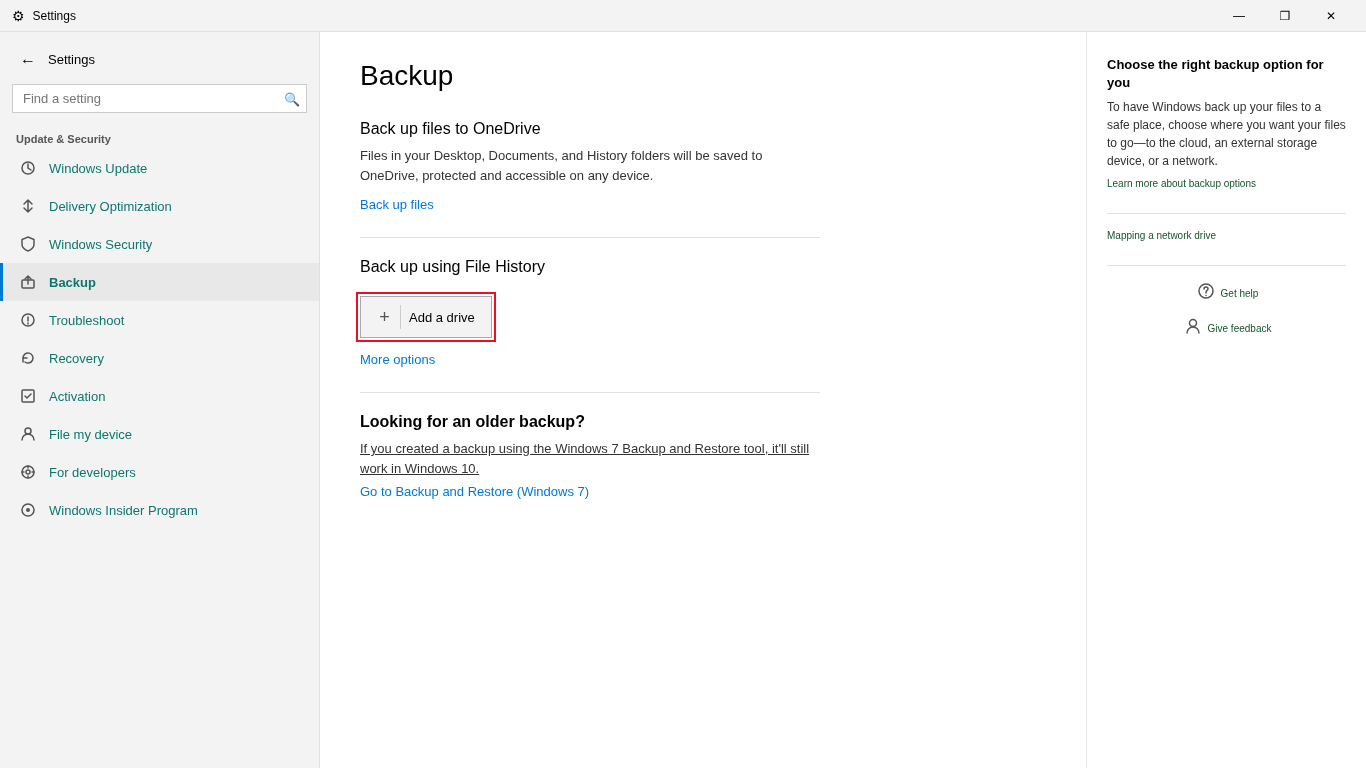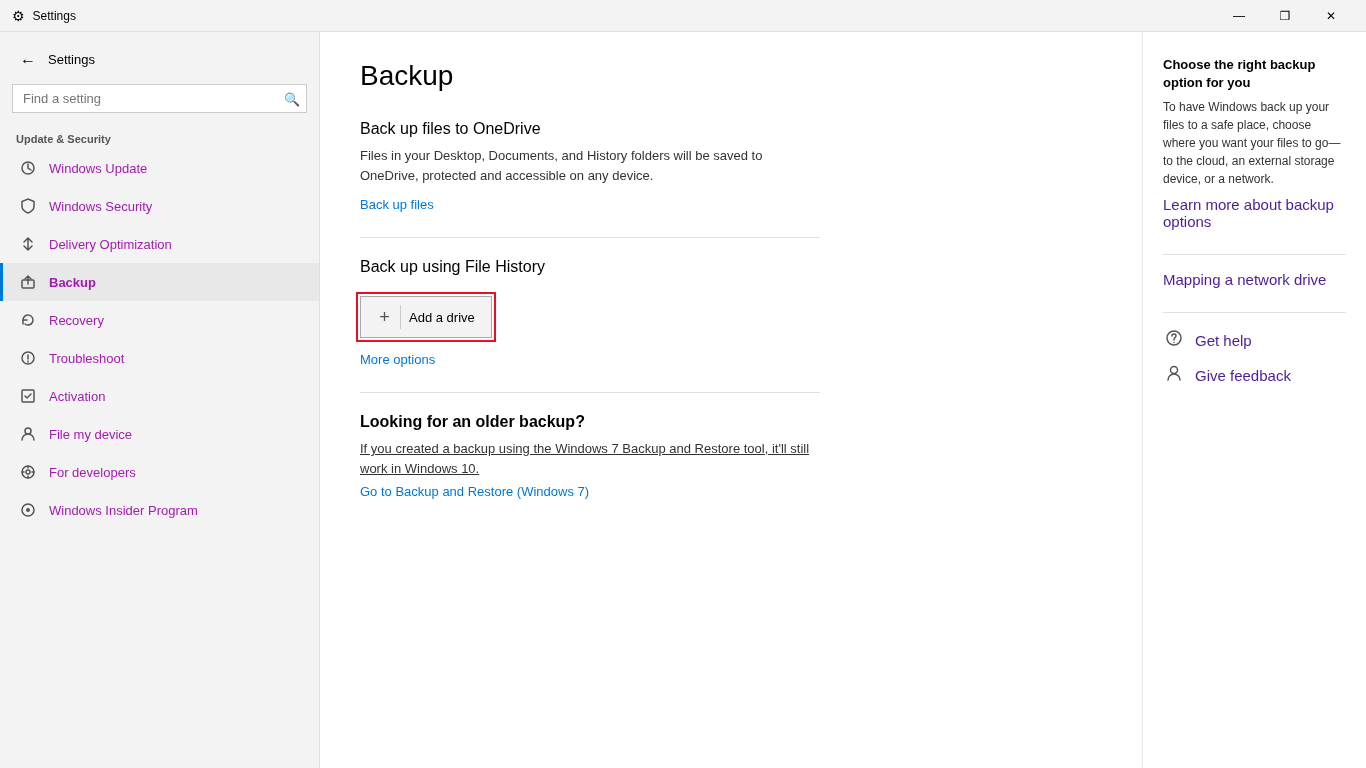--- a/index.html
+++ b/index.html
@@ -112,21 +112,21 @@
       color: #555;
       text-transform: none;
     }
     .nav-item {
       display: flex;
       align-items: center;
       gap: 12px;
       padding: 10px 16px;
       cursor: pointer;
       font-size: 13px;
-      color: #a21caf;
+      color: #0f766e;
       border-left: 3px solid transparent;
     }
     .nav-item.active {
       background: #e8e8e8;
       border-left: 3px solid #0078d4;
       font-weight: 600;
     }
     .nav-icon {
       width: 18px;
       height: 18px;
@@ -205,21 +205,21 @@
       margin-bottom: 8px;
     }
     .older-backup-desc {
       font-size: 13px;
       color: #333;
       line-height: 1.5;
       max-width: 460px;
       text-decoration: underline;
     }
     .right-panel {
-      width: 224px;
+      width: 280px;
       padding: 24px 20px;
       background: #fff;
       border-left: 1px solid #e8e8e8;
       flex-shrink: 0;
       overflow-y: auto;
     }
     .right-panel-section {
       margin-bottom: 24px;
     }
     .right-panel-heading {
@@ -229,37 +229,38 @@
       margin-bottom: 6px;
       line-height: 1.4;
     }
     .right-panel-text {
       font-size: 12px;
       color: #333;
       line-height: 1.5;
       margin-bottom: 8px;
     }
     .right-panel-link {
-      color: #4c1d95;
-      font-size: 15px;
+      color: #14532d;
+      font-size: 10px;
       cursor: pointer;
       text-decoration: none;
       display: block;
       margin-bottom: 4px;
     }
     .right-panel-divider {
       border: none;
       border-top: 1px solid #e0e0e0;
       margin: 16px 0;
     }
     .help-item {
       display: flex;
       align-items: center;
-      gap: 10px;
+      gap: 4px;
       margin-bottom: 12px;
+      justify-content: center;
     }
     .help-icon {
       font-size: 18px;
       color: #555;
       width: 22px;
       text-align: center;
     }
     .section-gap {
       margin-bottom: 24px;
     }
@@ -300,59 +301,59 @@
             <svg width="16" height="16" viewBox="0 0 16 16" fill="none" xmlns="http://www.w3.org/2000/svg">
               <circle cx="8" cy="8" r="6" stroke="#555" stroke-width="1.5" fill="none"></circle>
               <path d="M8 4v4l3 2" stroke="#555" stroke-width="1.5" stroke-linecap="round"></path>
             </svg>
           </span>
           <span>Windows Update</span>
         </div>
         <div class="nav-item">
           <span class="nav-icon">
             <svg width="16" height="16" viewBox="0 0 16 16" fill="none">
+              <path d="M8 2v12M4 6l4-4 4 4M4 10l4 4 4-4" stroke="#555" stroke-width="1.5" stroke-linecap="round" stroke-linejoin="round"></path>
+            </svg>
+          </span>
+          <span>Delivery Optimization</span>
+        </div>
+        <div class="nav-item">
+          <span class="nav-icon">
+            <svg width="16" height="16" viewBox="0 0 16 16" fill="none">
               <path d="M8 1l6 2.5v5C14 11 11.5 14 8 15c-3.5-1-6-4-6-6.5v-5L8 1z" stroke="#555" stroke-width="1.5" fill="none"></path>
             </svg>
           </span>
           <span>Windows Security</span>
-        </div>
-        <div class="nav-item">
-          <span class="nav-icon">
-            <svg width="16" height="16" viewBox="0 0 16 16" fill="none">
-              <path d="M8 2v12M4 6l4-4 4 4M4 10l4 4 4-4" stroke="#555" stroke-width="1.5" stroke-linecap="round" stroke-linejoin="round"></path>
-            </svg>
-          </span>
-          <span>Delivery Optimization</span>
         </div>
         <div class="nav-item active">
           <span class="nav-icon">
             <svg width="16" height="16" viewBox="0 0 16 16" fill="none">
               <rect x="2" y="6" width="12" height="8" rx="1" stroke="#555" stroke-width="1.5" fill="none"></rect>
               <path d="M8 2v8M5 5l3-3 3 3" stroke="#555" stroke-width="1.5" stroke-linecap="round" stroke-linejoin="round"></path>
             </svg>
           </span>
           <span>Backup</span>
         </div>
         <div class="nav-item">
           <span class="nav-icon">
             <svg width="16" height="16" viewBox="0 0 16 16" fill="none">
+              <circle cx="8" cy="8" r="6" stroke="#555" stroke-width="1.5" fill="none"></circle>
+              <path d="M8 5v4M8 11v1" stroke="#555" stroke-width="1.5" stroke-linecap="round"></path>
+            </svg>
+          </span>
+          <span>Troubleshoot</span>
+        </div>
+        <div class="nav-item">
+          <span class="nav-icon">
+            <svg width="16" height="16" viewBox="0 0 16 16" fill="none">
               <path d="M3 8a5 5 0 1 1 2 4" stroke="#555" stroke-width="1.5" fill="none" stroke-linecap="round"></path>
               <path d="M3 12V8H7" stroke="#555" stroke-width="1.5" stroke-linecap="round" stroke-linejoin="round" fill="none"></path>
             </svg>
           </span>
           <span>Recovery</span>
-        </div>
-        <div class="nav-item">
-          <span class="nav-icon">
-            <svg width="16" height="16" viewBox="0 0 16 16" fill="none">
-              <circle cx="8" cy="8" r="6" stroke="#555" stroke-width="1.5" fill="none"></circle>
-              <path d="M8 5v4M8 11v1" stroke="#555" stroke-width="1.5" stroke-linecap="round"></path>
-            </svg>
-          </span>
-          <span>Troubleshoot</span>
         </div>
         <div class="nav-item">
           <span class="nav-icon">
             <svg width="16" height="16" viewBox="0 0 16 16" fill="none">
               <rect x="2" y="2" width="12" height="12" rx="1" stroke="#555" stroke-width="1.5" fill="none"></rect>
               <path d="M5 8l2 2 4-4" stroke="#555" stroke-width="1.5" stroke-linecap="round" stroke-linejoin="round"></path>
             </svg>
           </span>
           <span>Activation</span>
         </div>

